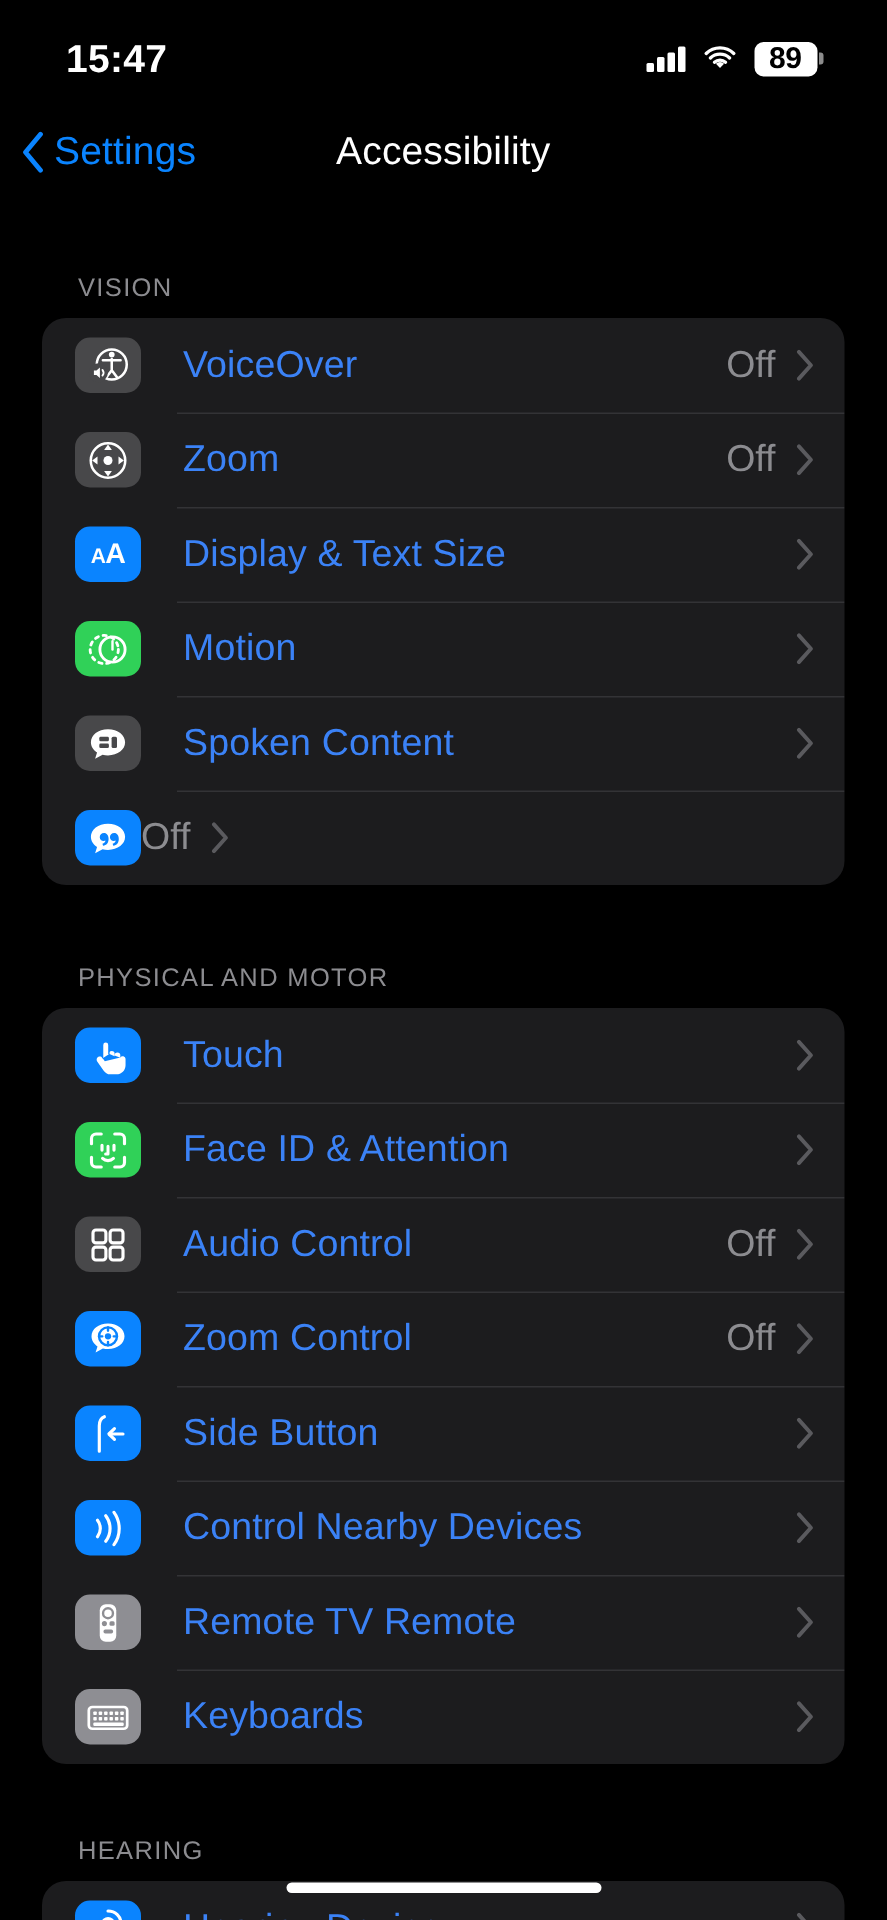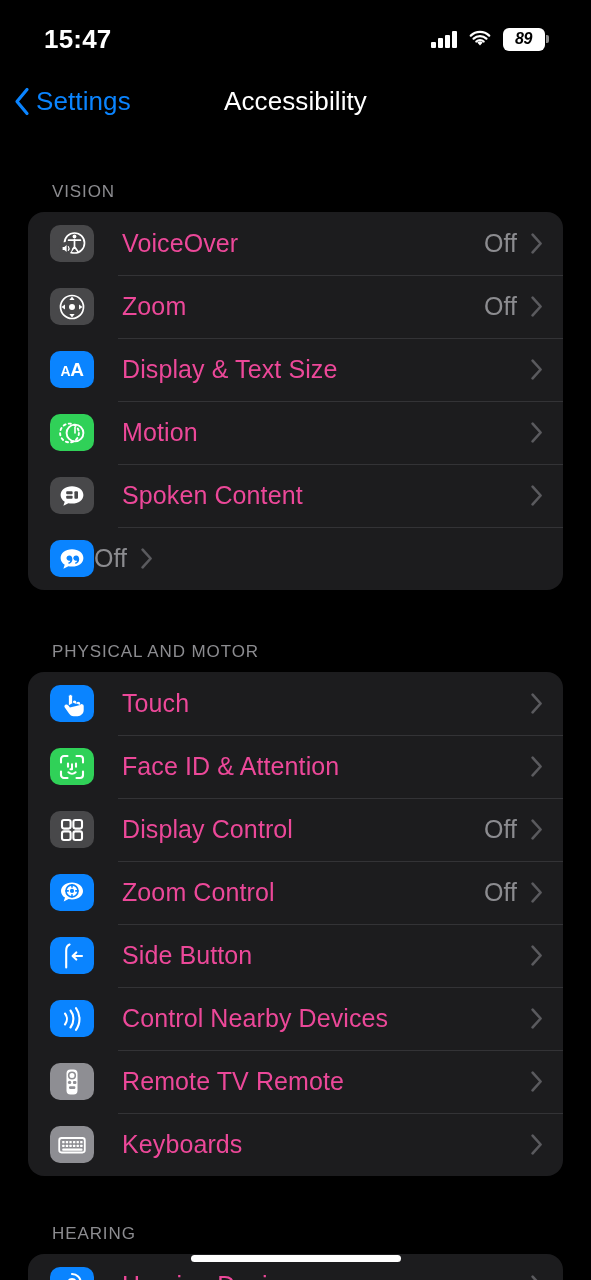--- a/index.html
+++ b/index.html
@@ -27,23 +27,22 @@
   .sig i:nth-child(2){ height:9.5px; }
   .sig i:nth-child(3){ height:13px; }
   .sig i:nth-child(4){ height:17px; }
   .wifi { width:24px; height:18px; display:block; }
   .batt { position:relative; display:flex; align-items:center; }
   .batt-body {
     width:42px; height:23px; background:#fff; border-radius:6px;
     display:flex; align-items:center; justify-content:center;
   }
   .batt-num {
-    color:#000; font-size:16px; font-weight:700; letter-spacing:-0.3px;
+    color:#000; font-size:20px; font-weight:700; letter-spacing:-0.3px;
     line-height:1;
-    font-style:italic;
   }
   .batt-cap {
     width:3px; height:8px; background:#fff; opacity:0.55;
     border-radius:0 2px 2px 0; margin-left:1.5px;
   }
 
   
   .navbar {
     position:absolute; top:62px; left:0; width:591px; height:78px;
   }
@@ -84,21 +83,21 @@
   .ic {
     width:44px; height:37px; border-radius:10px; flex:none;
     display:flex; align-items:center; justify-content:center;
   }
   .ic svg { display:block; }
   .ic-gray  { background:#48484a; }
   .ic-gray2 { background:#8e8e93; }
   .ic-blue  { background:#0a84ff; }
   .ic-green { background:#30d158; }
   .row-label {
-    color:#ec4899; font-size:25px; letter-spacing:0.1px;
+    color:#3b82f6; font-size:25px; letter-spacing:0.1px;
     margin-left:28px; flex:1; white-space:nowrap;
   }
   .row-value { color:#8c8c90; font-size:25px; margin-right:14px; }
   .chev { width:12px; height:21px; flex:none; display:block; }
 
   .aa { color:#fff; font-weight:700; font-size:19px; letter-spacing:-0.5px; }
   .aa small { font-size:14px; }
 
   
   .home-ind {
@@ -268,21 +267,21 @@
           </div>
           <div class="row">
             <div class="ic ic-gray">
               <svg width="32" height="32" viewBox="0 0 32 32">
       <rect x="6" y="6" width="8.6" height="8.6" rx="2" fill="none" stroke="#fff" stroke-width="2.1"></rect>
       <rect x="17.4" y="6" width="8.6" height="8.6" rx="2" fill="none" stroke="#fff" stroke-width="2.1"></rect>
       <rect x="6" y="17.4" width="8.6" height="8.6" rx="2" fill="none" stroke="#fff" stroke-width="2.1"></rect>
       <rect x="17.4" y="17.4" width="8.6" height="8.6" rx="2" fill="none" stroke="#fff" stroke-width="2.1"></rect>
     </svg>
             </div>
-            <div class="row-label">Display Control</div>
+            <div class="row-label">Audio Control</div>
             <div class="row-value">Off</div>
             <svg class="chev" viewBox="0 0 12 21">
     <path d="M1.6 1.6 9.6 10.5l-8 8.9" stroke="#5a5a5e" stroke-width="2.6" fill="none" stroke-linecap="round" stroke-linejoin="round"></path>
   </svg>
           </div>
           <div class="row">
             <div class="ic ic-blue">
               <svg width="32" height="32" viewBox="0 0 32 32">
       <path d="M16 5.4c6.4 0 11 3.7 11 8.5 0 4.8-4.6 8.5-11 8.5-1.2 0-2.4-.15-3.4-.4l-4.9 2.6 1.3-4c-2.4-1.5-4-3.9-4-6.7 0-4.8 4.6-8.5 11-8.5z" fill="#fff"></path>
       <circle cx="16" cy="13.9" r="6" fill="none" stroke="#0a84ff" stroke-width="1.6"></circle>

